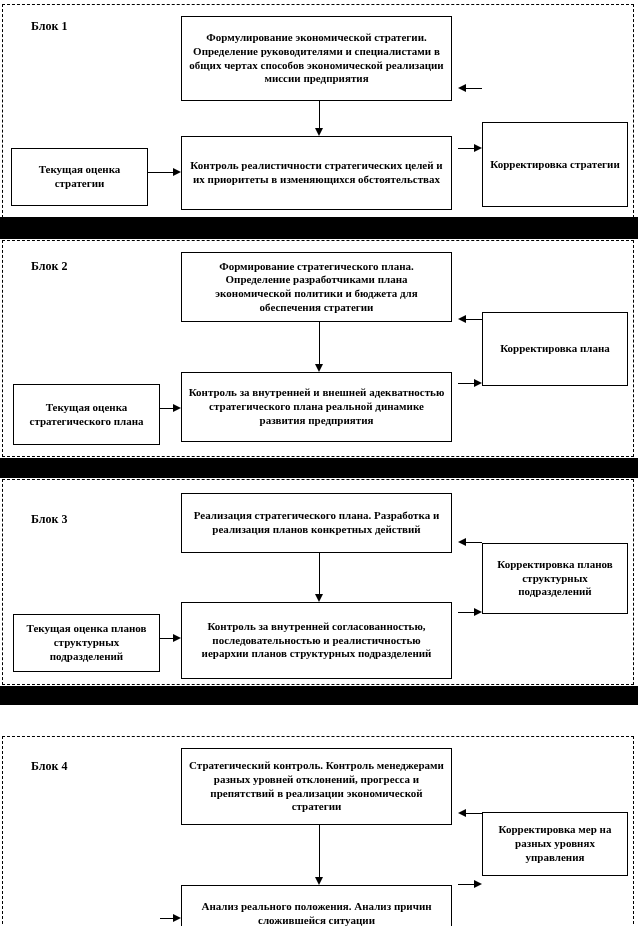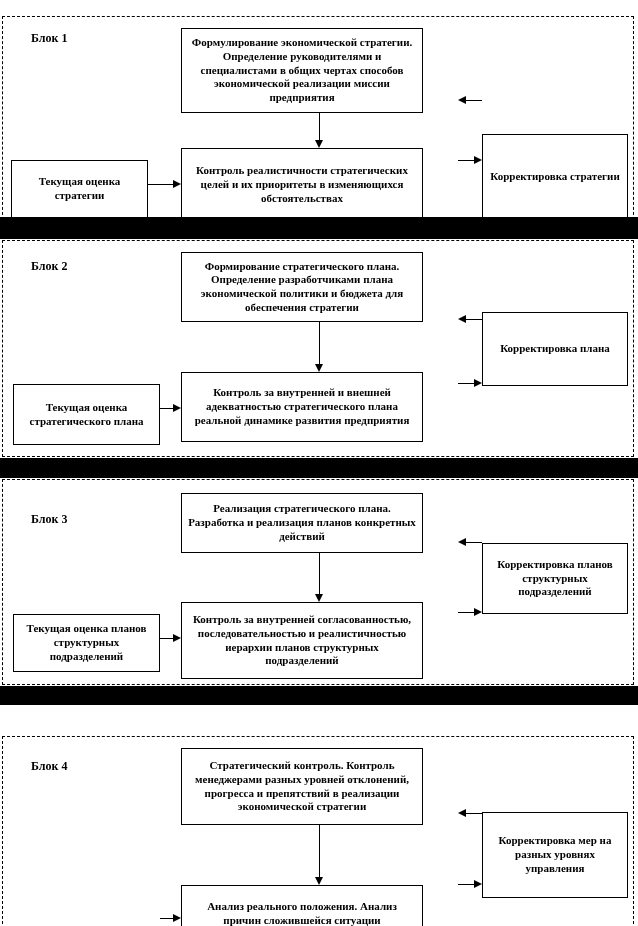--- a/index.html
+++ b/index.html
@@ -6,21 +6,21 @@
   .page {
     position:relative; width:638px; height:926px;
     background:#fff; overflow:hidden;
     font-family:"Liberation Serif", serif;
     color:#000;
   }
   .section {
     position:absolute; left:2px; width:632px;
     border:1px dashed #000; box-sizing:border-box; background:#fff;
   }
-  .s1 { top:16px;   height:214px; }
+  .s1 { top:4px;   height:214px; }
   .s2 { top:240px; height:217px; }
   .s3 { top:479px; height:206px; }
   .s4 { top:736px; height:218px; }
   .bar { position:absolute; left:0; width:638px; background:#000; }
   .bar1 { top:217px; height:22px; }
   .bar2 { top:458px; height:20px; }
   .bar3 { top:686px; height:19px; }
 
   .blabel {
     position:absolute; left:28px;
@@ -31,42 +31,42 @@
   .s3 .blabel { top:32px; }
   .s4 .blabel { top:22px; }
 
   .box {
     position:absolute; border:1px solid #000; box-sizing:border-box;
     display:flex; align-items:center; justify-content:center;
     text-align:center; padding:1px 6px;
     font-size:11px; font-weight:bold; line-height:1.25;
     background:#fff;
   }
-  .box.top, .box.bottom { left:178px; width:242px; }
+  .box.top, .box.bottom { left:178px; width:271px; }
   .box.right { left:479px; width:146px; }
   .box.left  { left:8px;  width:137px; }
   .s2 .box.left, .s3 .box.left, .s4 .box.left { left:10px; width:147px; }
 
   .s1 .top    { top:11px;  height:85px; }
   .s1 .right  { top:71px;  height:85px;margin-top:46px; }
   .s1 .left   { top:143px; height:58px; }
   .s1 .bottom { top:131px; height:74px; }
 
   .s2 .top    { top:11px;  height:70px; }
   .s2 .right  { top:71px;  height:74px; }
   .s2 .left   { top:143px; height:61px; }
   .s2 .bottom { top:131px; height:70px; }
 
   .s3 .top    { top:13px;  height:60px; }
   .s3 .right  { top:63px;  height:71px; }
   .s3 .left   { top:134px; height:58px; }
   .s3 .bottom { top:122px; height:77px; }
 
   .s4 .top    { top:11px;  height:77px; }
-  .s4 .right  { top:75px;  height:86px; }
+  .s4 .right  { top:75px;  height:64px; }
   .s4 .left   { top:144px; height:62px; }
   .s4 .bottom { top:148px; height:57px; }
 
   .hline { position:absolute; height:0; border-top:1px solid #000; }
   .vline { position:absolute; width:0; border-left:1px solid #000; }
   .ah-r {
     position:absolute; width:0; height:0;
     border-top:4px solid transparent; border-bottom:4px solid transparent;
     border-left:8px solid #000;
   }

